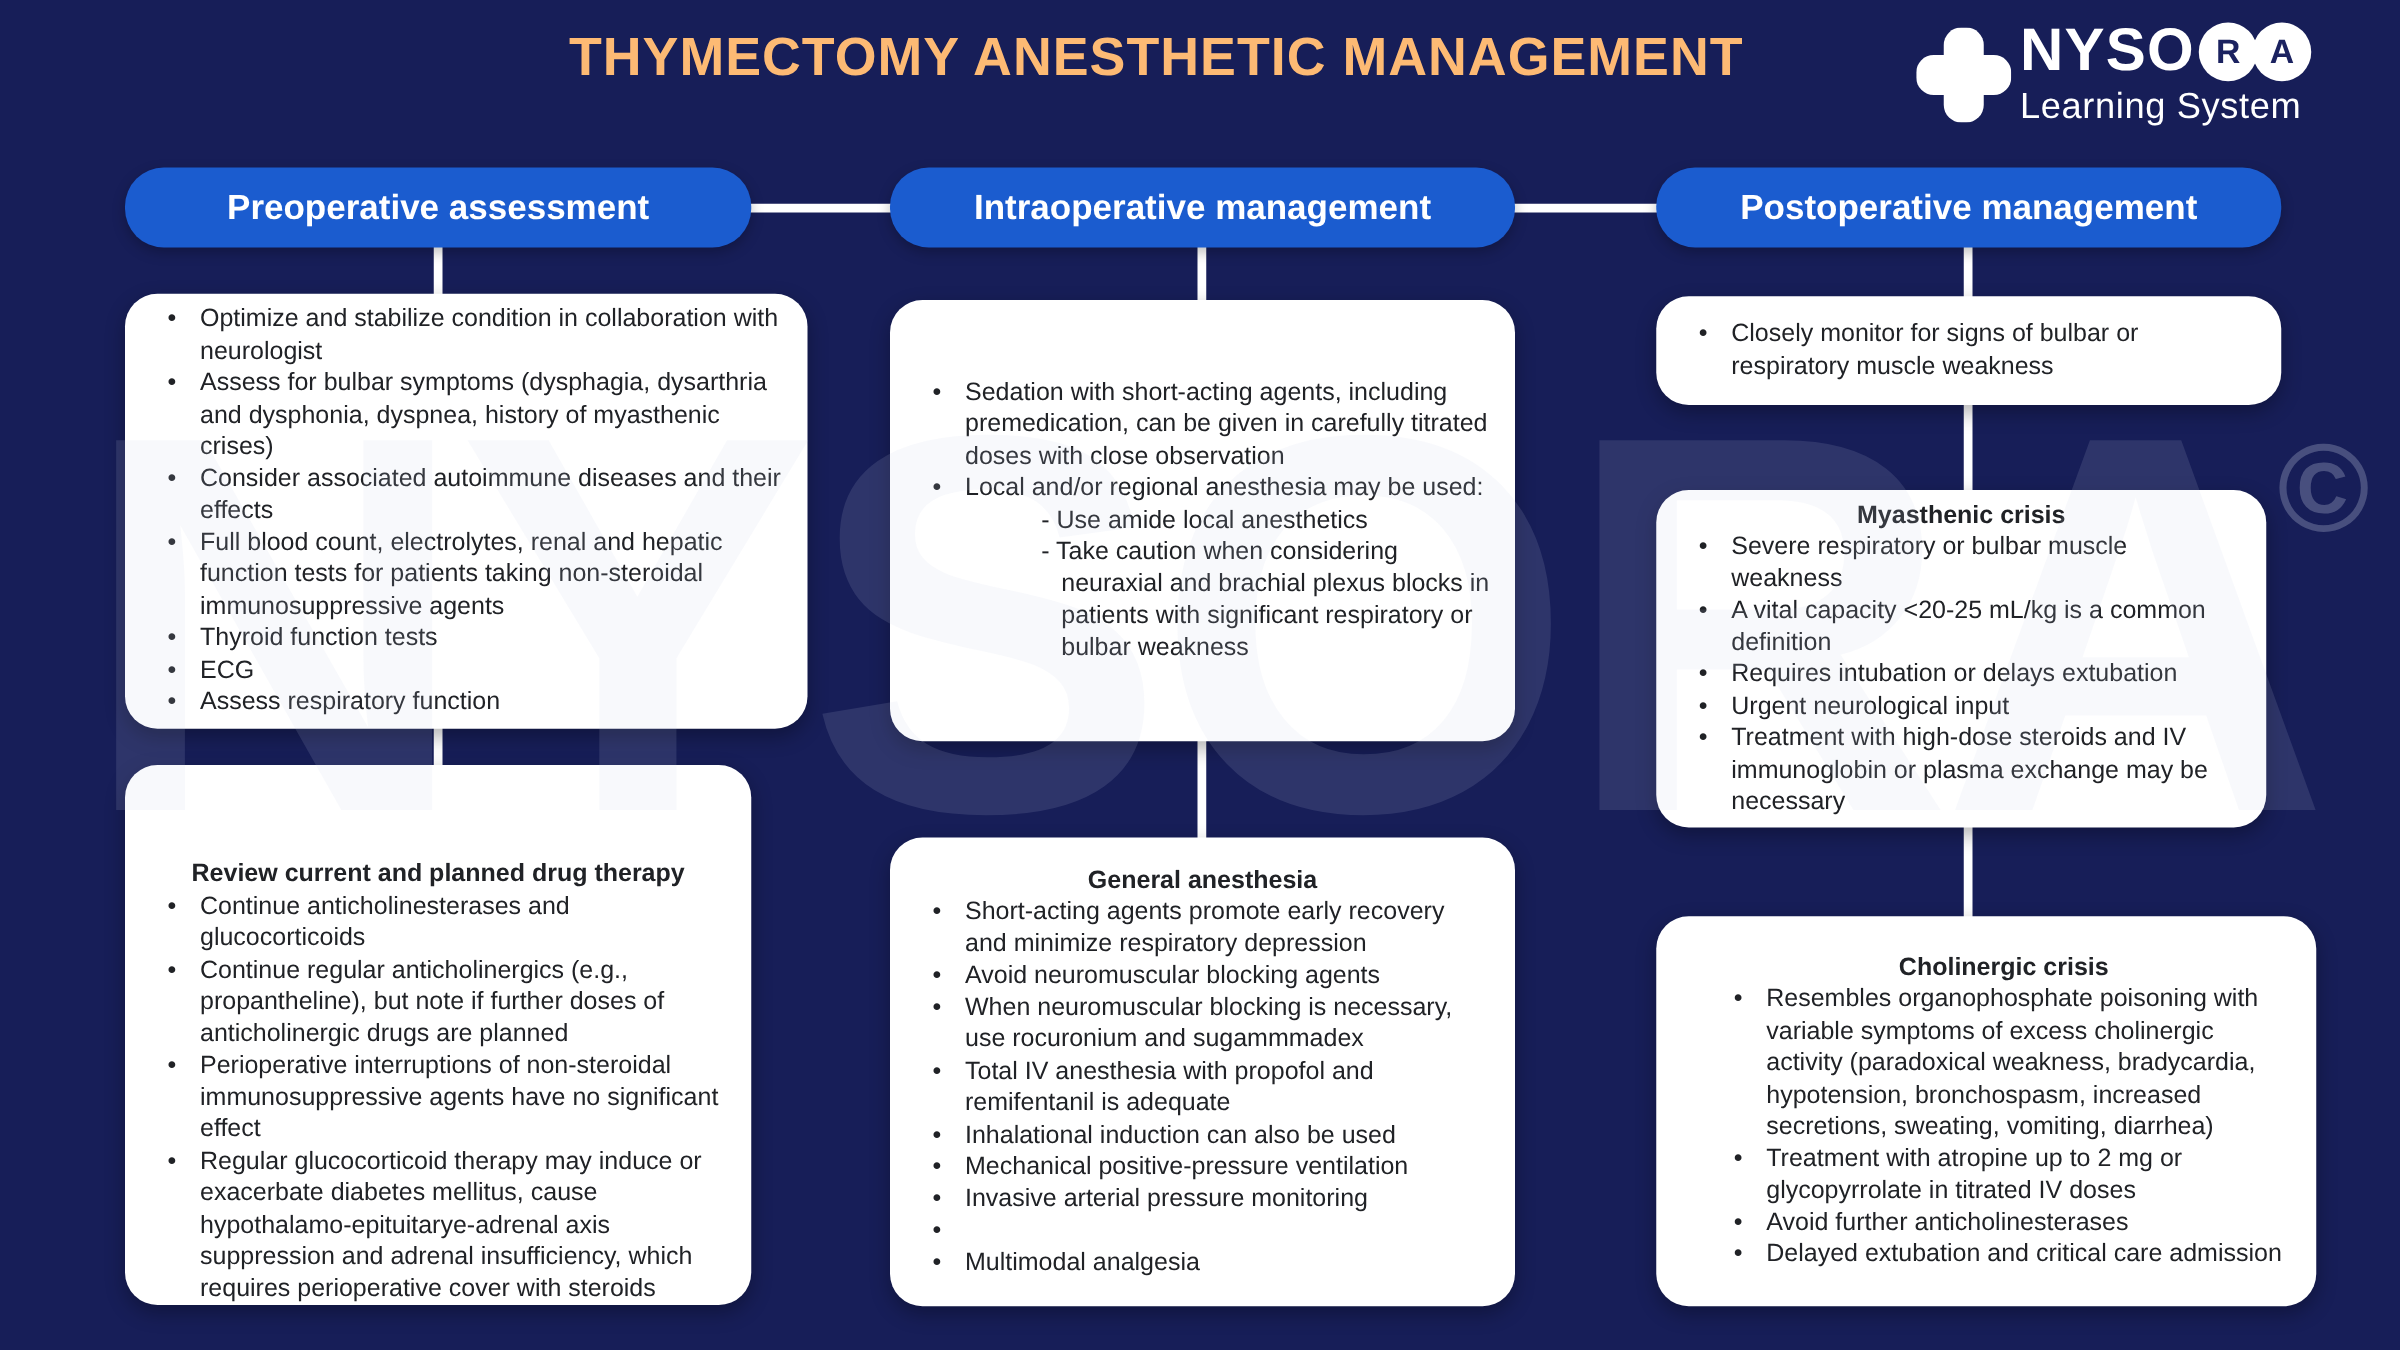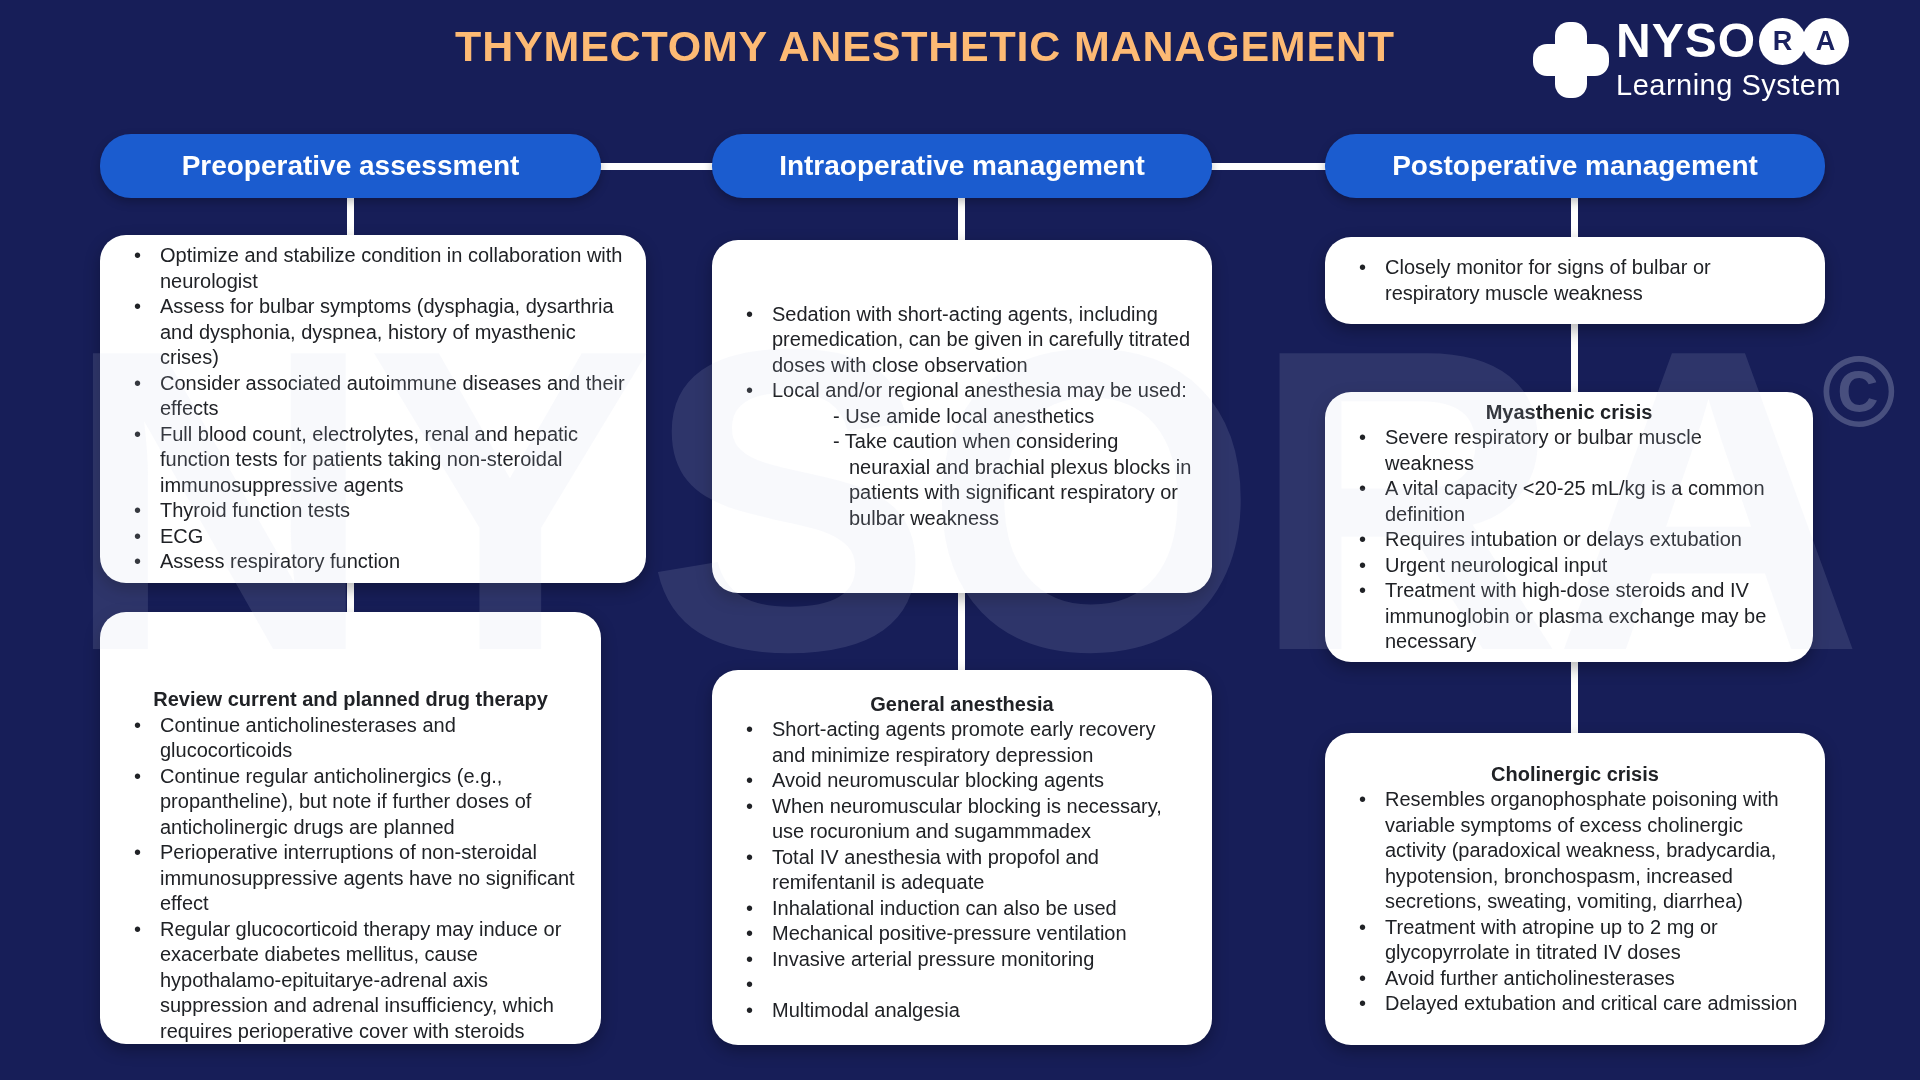--- a/index.html
+++ b/index.html
@@ -228,21 +228,21 @@
   <div class="row">
       <span class="mk"></span>
       <span class="bt">Urgent neurological input</span>
     </div>
   <div class="row">
       <span class="mk"></span>
       <span class="bt">Treatment with high-dose steroids and IV immunoglobin or plasma exchange may be necessary</span>
     </div>
 </div>
 
-<div class="abs box" style="left:1325px;top:733px;width:500px;height:312px;">
+<div class="abs box" style="left:1325px;top:733px;width:500px;height:312px;padding-left:28px;">
   <div class="btitle">Cholinergic crisis</div>
   <div class="row">
       <span class="mk"></span>
       <span class="bt">Resembles organophosphate poisoning with variable symptoms of excess cholinergic activity (paradoxical weakness, bradycardia, hypotension, bronchospasm, increased secretions, sweating, vomiting, diarrhea)</span>
     </div>
   <div class="row">
       <span class="mk"></span>
       <span class="bt">Treatment with atropine up to 2 mg or glycopyrrolate in titrated IV doses</span>
     </div>
   <div class="row">

